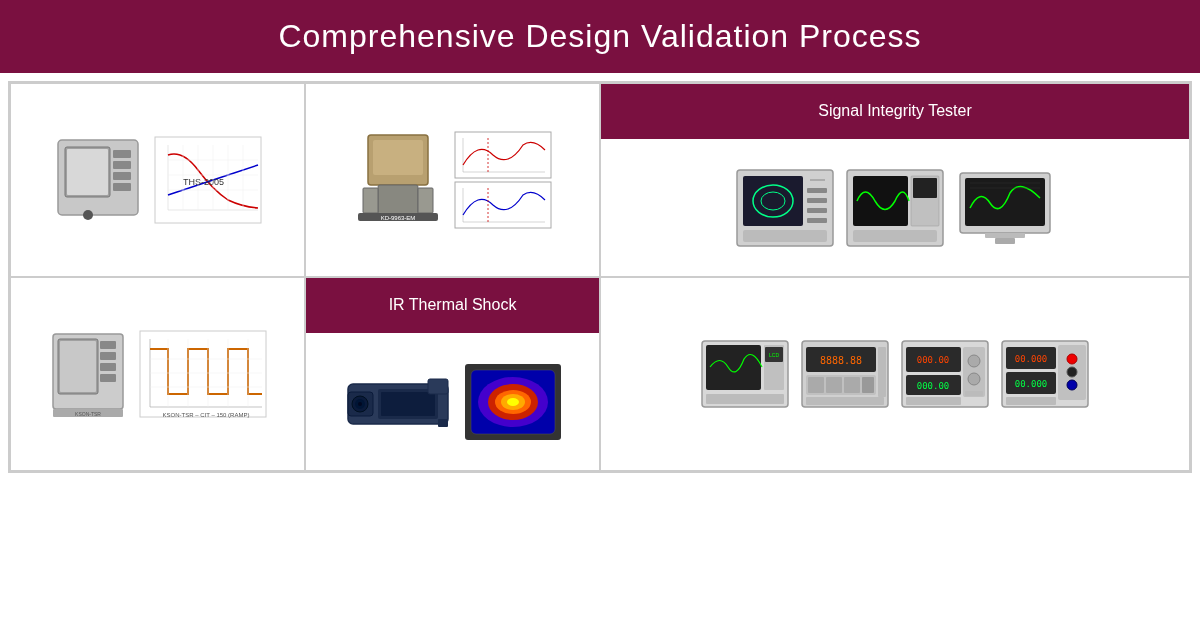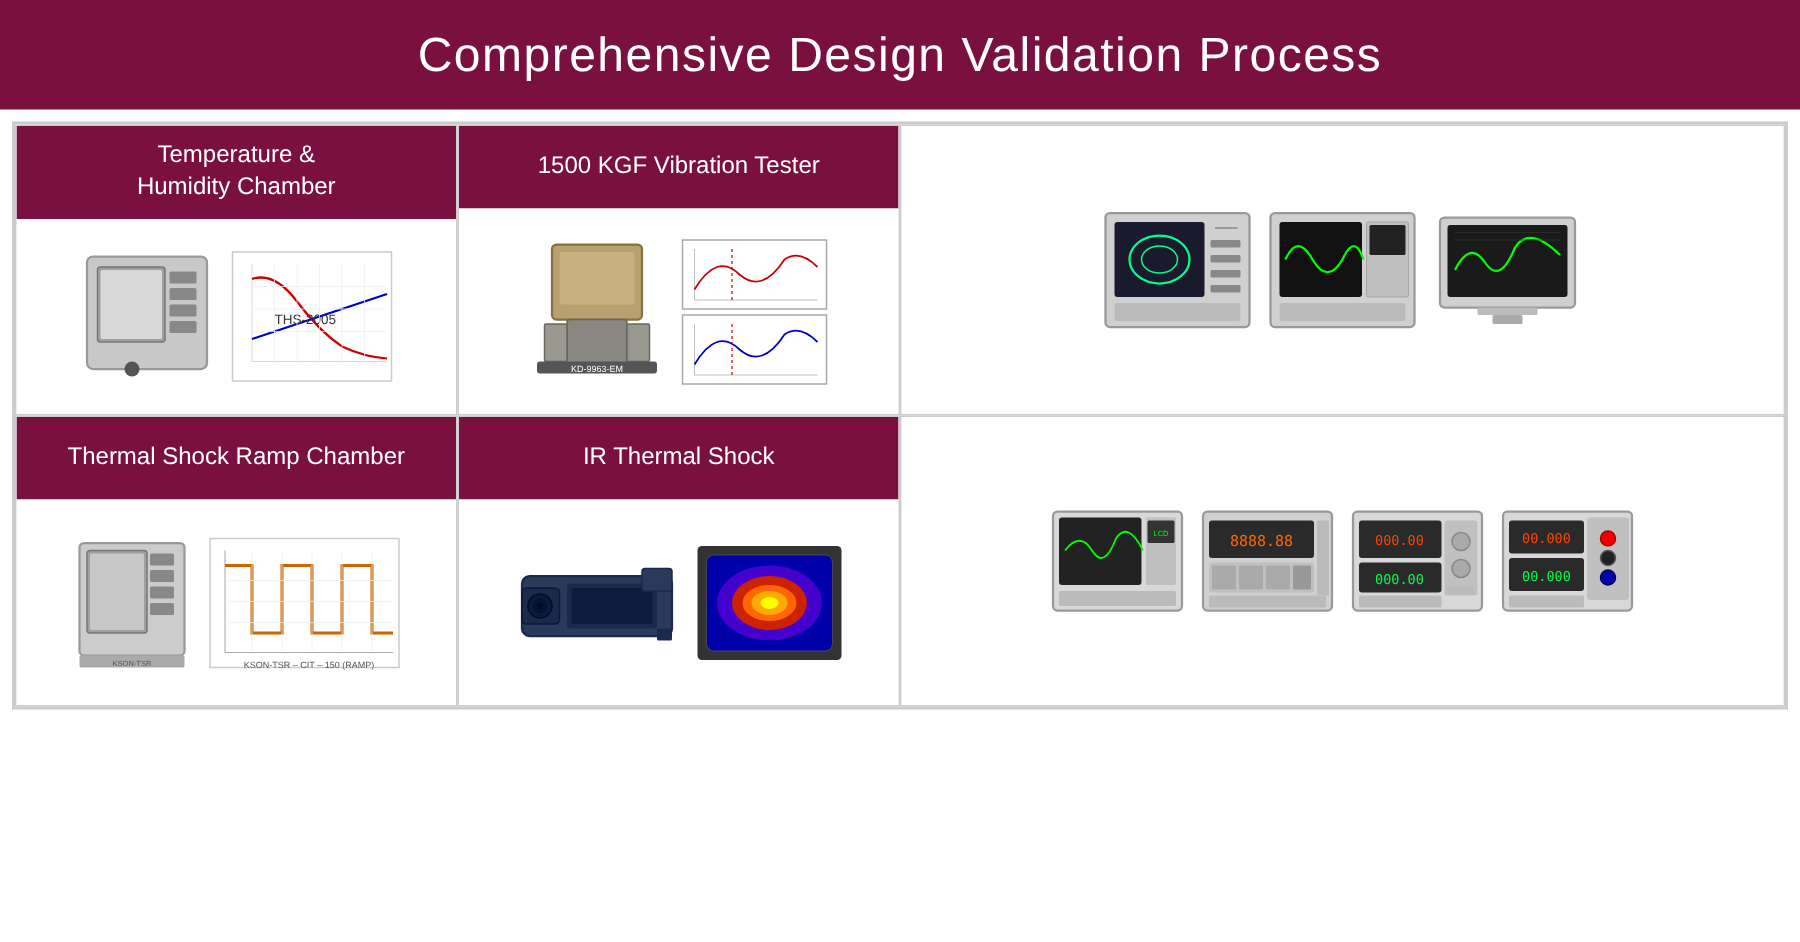--- a/index.html
+++ b/index.html
@@ -124,23 +124,20 @@
 </head>
 <body>
 
 <div class="page-wrapper">
 
   <div class="header">Comprehensive Design Validation Process</div>
 
   <div class="grid-container">
 
     <div class="cell">
-      <div class="cell-header">
-        Temperature &amp;<br>Humidity Chamber
-      </div>
       <div class="cell-body">
 
         <svg class="temp-chamber-device" viewBox="0 0 90 90" xmlns="http://www.w3.org/2000/svg">
           <rect x="5" y="5" width="80" height="75" rx="4" fill="#c8c8c8" stroke="#999" stroke-width="1.5"></rect>
           <rect x="12" y="12" width="45" height="50" rx="2" fill="#a0a0a0" stroke="#777" stroke-width="1"></rect>
           <rect x="14" y="14" width="41" height="46" rx="1" fill="#d8d8d8"></rect>
           <rect x="60" y="15" width="18" height="8" rx="1" fill="#888"></rect>
           <rect x="60" y="26" width="18" height="8" rx="1" fill="#888"></rect>
           <rect x="60" y="37" width="18" height="8" rx="1" fill="#888"></rect>
           <rect x="60" y="48" width="18" height="8" rx="1" fill="#888"></rect>
@@ -165,23 +162,20 @@
           <line x1="75" y1="10" x2="75" y2="75" stroke="#eee" stroke-width="0.5"></line>
           <line x1="90" y1="10" x2="90" y2="75" stroke="#eee" stroke-width="0.5"></line>
           <line x1="15" y1="25" x2="105" y2="25" stroke="#eee" stroke-width="0.5"></line>
           <line x1="15" y1="40" x2="105" y2="40" stroke="#eee" stroke-width="0.5"></line>
           <line x1="15" y1="55" x2="105" y2="55" stroke="#eee" stroke-width="0.5"></line>
         </svg>
       </div>
     </div>
 
     <div class="cell">
-      <div class="cell-header">
-        1500 KGF Vibration Tester
-      </div>
       <div class="cell-body">
 
         <svg class="vibration-machine" viewBox="0 0 90 100" xmlns="http://www.w3.org/2000/svg">
           <rect x="15" y="5" width="60" height="50" rx="3" fill="#b8a070" stroke="#887040" stroke-width="1.5"></rect>
           <rect x="20" y="10" width="50" height="35" rx="2" fill="#c8b080"></rect>
           <rect x="25" y="55" width="40" height="30" rx="2" fill="#888880" stroke="#666" stroke-width="1"></rect>
           <rect x="10" y="58" width="15" height="25" rx="1" fill="#999990" stroke="#666" stroke-width="1"></rect>
           <rect x="65" y="58" width="15" height="25" rx="1" fill="#999990" stroke="#666" stroke-width="1"></rect>
           <rect x="5" y="83" width="80" height="8" rx="2" fill="#555"></rect>
           <text x="45" y="90" text-anchor="middle" font-size="6" fill="white" font-family="Arial">KD-9963-EM</text>
@@ -198,20 +192,23 @@
 
           <line x1="10" y1="58" x2="10" y2="92" stroke="#aaa" stroke-width="0.5"></line>
           <line x1="10" y1="92" x2="92" y2="92" stroke="#aaa" stroke-width="0.5"></line>
           <path d="M10,85 Q25,60 40,75 Q55,88 70,65 Q80,58 92,70" fill="none" stroke="#0000cc" stroke-width="1.2"></path>
           <line x1="35" y1="58" x2="35" y2="92" stroke="#cc0000" stroke-width="0.8" stroke-dasharray="2,2"></line>
         </svg>
       </div>
     </div>
 
     <div class="cell">
+      <div class="cell-header">
+        Signal Integrity Tester
+      </div>
       <div class="cell-body">
 
         <svg class="signal-img" viewBox="0 0 100 80" xmlns="http://www.w3.org/2000/svg">
           <rect x="2" y="2" width="96" height="76" rx="3" fill="#d0d0d0" stroke="#999" stroke-width="1.5"></rect>
           <rect x="8" y="8" width="60" height="50" rx="2" fill="#1a1a2e"></rect>
           <ellipse cx="38" cy="33" rx="20" ry="16" fill="none" stroke="#00ff88" stroke-width="1.5"></ellipse>
           <ellipse cx="38" cy="33" rx="12" ry="9" fill="none" stroke="#00ff88" stroke-width="1"></ellipse>
           <line x1="75" y1="12" x2="90" y2="12" stroke="#888" stroke-width="1"></line>
           <rect x="72" y="20" width="20" height="5" rx="1" fill="#888"></rect>
           <rect x="72" y="30" width="20" height="5" rx="1" fill="#888"></rect>
@@ -235,23 +232,20 @@
           <path d="M15,40 Q25,20 35,35 Q45,50 55,25 Q65,10 85,30" fill="none" stroke="#00ff00" stroke-width="1.5"></path>
           <line x1="15" y1="15" x2="85" y2="15" stroke="#333" stroke-width="0.5"></line>
           <line x1="15" y1="20" x2="85" y2="20" stroke="#333" stroke-width="0.5"></line>
           <rect x="30" y="65" width="40" height="5" rx="1" fill="#bbb"></rect>
           <rect x="40" y="70" width="20" height="6" rx="1" fill="#aaa"></rect>
         </svg>
       </div>
     </div>
 
     <div class="cell">
-      <div class="cell-header">
-        Thermal Shock Ramp Chamber
-      </div>
       <div class="cell-body">
 
         <svg class="thermal-shock-device" viewBox="0 0 80 90" xmlns="http://www.w3.org/2000/svg">
           <rect x="5" y="5" width="70" height="75" rx="3" fill="#cccccc" stroke="#999" stroke-width="1.5"></rect>
           <rect x="10" y="10" width="40" height="55" rx="2" fill="#a0a0a0" stroke="#777" stroke-width="1"></rect>
           <rect x="12" y="12" width="36" height="51" rx="1" fill="#c8c8c8"></rect>
           <rect x="52" y="12" width="16" height="8" rx="1" fill="#888"></rect>
           <rect x="52" y="23" width="16" height="8" rx="1" fill="#888"></rect>
           <rect x="52" y="34" width="16" height="8" rx="1" fill="#888"></rect>
           <rect x="52" y="45" width="16" height="8" rx="1" fill="#888"></rect>

